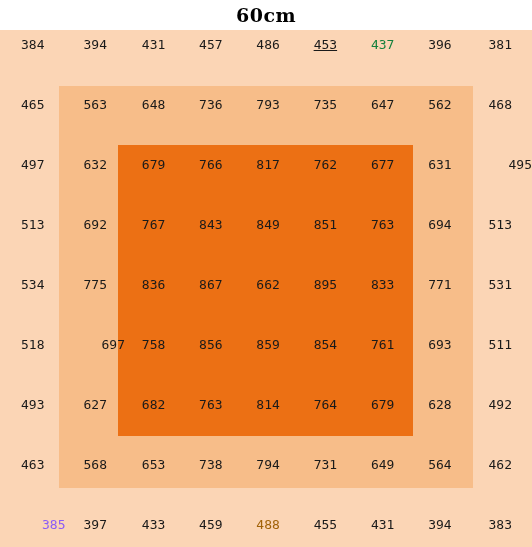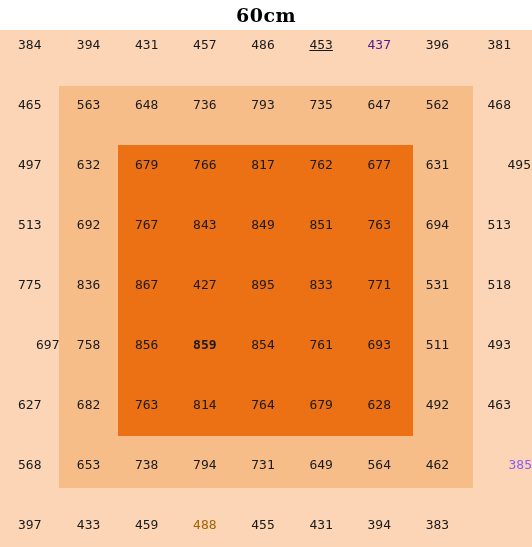--- a/index.html
+++ b/index.html
@@ -95,21 +95,21 @@
   <div class="zone" id="zone-middle" style="background: rgb(247, 189, 137);"></div>
   <div class="zone" id="zone-inner" style="background: rgb(236, 112, 20);"></div>
 
   <div id="grid">
       <div class="cell" style="color: rgb(26, 26, 26);">384</div>
       <div class="cell" style="color: rgb(26, 26, 26);">394</div>
       <div class="cell" style="color: rgb(26, 26, 26);">431</div>
       <div class="cell" style="color: rgb(26, 26, 26);">457</div>
       <div class="cell" style="color: rgb(26, 26, 26);">486</div>
       <div class="cell" style="color: rgb(26, 26, 26); text-decoration: underline;">453</div>
-      <div class="cell" style="color: #4c1d95;">437</div>
+      <div class="cell" style="color: #15803d;">437</div>
       <div class="cell" style="color: rgb(26, 26, 26);">396</div>
       <div class="cell" style="color: rgb(26, 26, 26);">381</div>
       <div class="cell" style="color: rgb(26, 26, 26);">465</div>
       <div class="cell" style="color: rgb(26, 26, 26);">563</div>
       <div class="cell" style="color: rgb(26, 26, 26);">648</div>
       <div class="cell" style="color: rgb(26, 26, 26);">736</div>
       <div class="cell" style="color: rgb(26, 26, 26);">793</div>
       <div class="cell" style="color: rgb(26, 26, 26);">735</div>
       <div class="cell" style="color: rgb(26, 26, 26);">647</div>
       <div class="cell" style="color: rgb(26, 26, 26);">562</div>
@@ -125,33 +125,34 @@
       <div class="cell" style="color: rgb(26, 26, 26); padding-left: 40px;">495</div>
       <div class="cell" style="color: rgb(26, 26, 26);">513</div>
       <div class="cell" style="color: rgb(26, 26, 26);">692</div>
       <div class="cell" style="color: rgb(26, 26, 26);">767</div>
       <div class="cell" style="color: rgb(26, 26, 26);">843</div>
       <div class="cell" style="color: rgb(26, 26, 26);">849</div>
       <div class="cell" style="color: rgb(26, 26, 26);">851</div>
       <div class="cell" style="color: rgb(26, 26, 26);">763</div>
       <div class="cell" style="color: rgb(26, 26, 26);">694</div>
       <div class="cell" style="color: rgb(26, 26, 26);">513</div>
+      <div class="cell" style="color: rgb(26, 26, 26);">534</div>
       <div class="cell" style="color: rgb(26, 26, 26);">775</div>
       <div class="cell" style="color: rgb(26, 26, 26);">836</div>
       <div class="cell" style="color: rgb(26, 26, 26);">867</div>
-      <div class="cell" style="color: rgb(26, 26, 26);">427</div>
+      <div class="cell" style="color: rgb(26, 26, 26);">662</div>
       <div class="cell" style="color: rgb(26, 26, 26);">895</div>
       <div class="cell" style="color: rgb(26, 26, 26);">833</div>
       <div class="cell" style="color: rgb(26, 26, 26);">771</div>
       <div class="cell" style="color: rgb(26, 26, 26);">531</div>
       <div class="cell" style="color: rgb(26, 26, 26);">518</div>
       <div class="cell" style="color: rgb(26, 26, 26); padding-left: 36px;">697</div>
       <div class="cell" style="color: rgb(26, 26, 26);">758</div>
       <div class="cell" style="color: rgb(26, 26, 26);">856</div>
-      <div class="cell" style="color: rgb(26, 26, 26); font-weight: bold;">859</div>
+      <div class="cell" style="color: rgb(26, 26, 26);">859</div>
       <div class="cell" style="color: rgb(26, 26, 26);">854</div>
       <div class="cell" style="color: rgb(26, 26, 26);">761</div>
       <div class="cell" style="color: rgb(26, 26, 26);">693</div>
       <div class="cell" style="color: rgb(26, 26, 26);">511</div>
       <div class="cell" style="color: rgb(26, 26, 26);">493</div>
       <div class="cell" style="color: rgb(26, 26, 26);">627</div>
       <div class="cell" style="color: rgb(26, 26, 26);">682</div>
       <div class="cell" style="color: rgb(26, 26, 26);">763</div>
       <div class="cell" style="color: rgb(26, 26, 26);">814</div>
       <div class="cell" style="color: rgb(26, 26, 26);">764</div>

